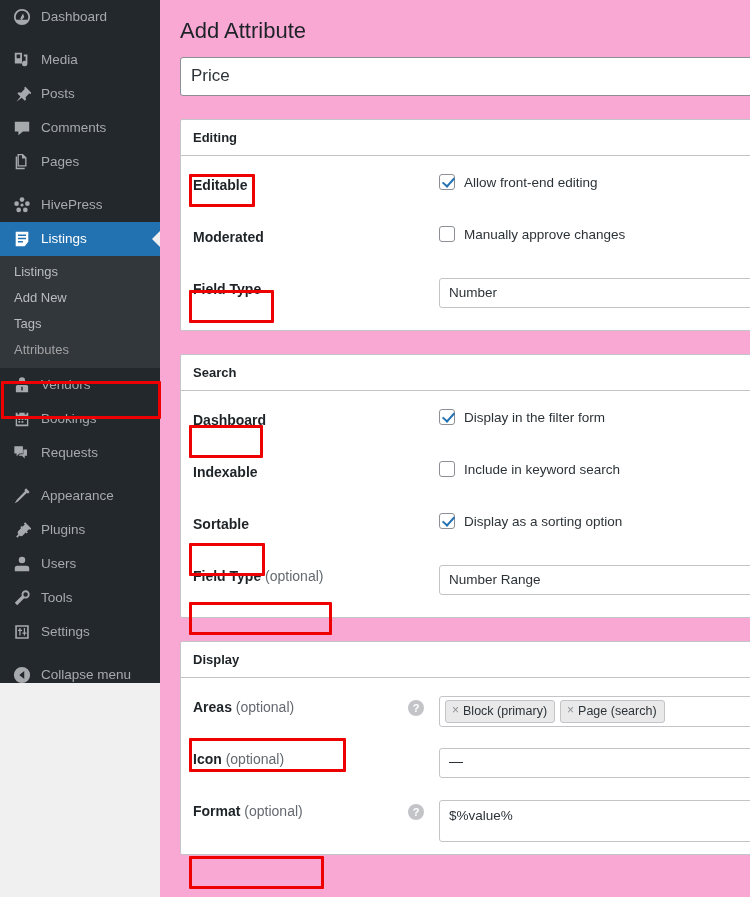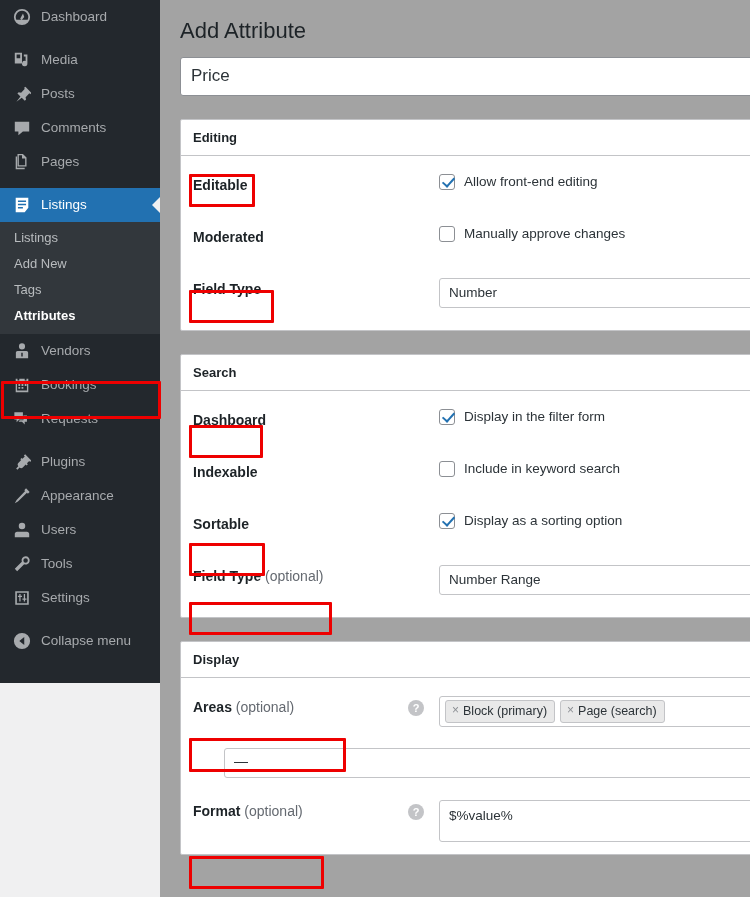--- a/index.html
+++ b/index.html
@@ -33,25 +33,25 @@
   .ico { width: 20px; height: 20px; margin-right: 9px; display: inline-flex;
          align-items: center; justify-content: center; flex: 0 0 20px; }
   .ico svg { fill: #a7aaad; display: block; }
   .sep { height: 9px; }
 
   .submenu { background: #32373c; padding: 2px 0 6px 0; }
   .submenu-item {
     display: flex; align-items: center; height: 26px;
     padding-left: 14px; color: #b9bcbf; font-size: 13px;
   }
-  .submenu-item.active { color: #ffffff; font-weight: bold; }
+  .submenu-item.active { color: #a3a3a3; font-weight: normal; }
 
   
   #main {
-    flex: 1; height: 897px; background: #a3a3a3;
+    flex: 1; height: 897px; background: #f9a8d4;
     padding: 0 0 0 20px; position: relative; overflow: hidden;
   }
   #page-title {
     font-size: 22px; font-weight: 400; color: #1d2327;
     padding: 17px 0 11px 0; line-height: 1.3;
   }
   #title-input {
     display: block; width: 700px; height: 39px;
     border: 1px solid #8c8f94; border-radius: 3px; background: #fff;
     font-size: 17px; color: #2c3338; padding: 0 10px; outline: none;
@@ -77,21 +77,21 @@
   .row-field { flex: 1; display: flex; align-items: flex-start; }
 
   .help {
     width: 16px; height: 16px; min-width: 16px; border-radius: 50%;
     background: #c3c4c7; color: #fff; font-size: 11px; font-weight: bold;
     display: inline-flex; align-items: center; justify-content: center;
     margin-right: 15px; margin-top: 4px; font-family: "Liberation Sans", sans-serif;
   }
   .help-spacer { width: 31px; min-width: 31px; }
 
-  .cbwrap { display: flex; align-items: center; }
+  .cbwrap { display: flex; align-items: flex-end; }
   .cb {
     width: 16px; height: 16px; min-width: 16px; border: 1px solid #8c8f94;
     border-radius: 3px; background: #fff; position: relative; margin-right: 9px;
   }
   .cb.checked::after {
     content: ""; position: absolute; left: 4.5px; top: 0.5px;
     width: 5px; height: 10px; border: solid #2271b1;
     border-width: 0 2px 2px 0; transform: rotate(42deg);
   }
   .cb-label { font-size: 13.5px; color: #2c3338; }
@@ -167,20 +167,33 @@
         </div>
         <div class="menu-item">
           <span class="ico">
             <svg width="18" height="18" viewBox="0 0 20 20">
               <path d="M5 1v14h10V5l-4-4H5zm1.5 1.5H10V6h3.5v7.5h-7V2.5zM3 4v14h10v-1.5H4.5V4H3z"></path>
             </svg>
           </span>
           <span class="mlabel">Pages</span>
         </div>
         <div class="sep"></div>
+        <div class="menu-item">
+          <span class="ico">
+            <svg width="18" height="18" viewBox="0 0 20 20">
+              <circle cx="10" cy="4" r="2.6"></circle>
+              <circle cx="4" cy="8.5" r="2.6"></circle>
+              <circle cx="16" cy="8.5" r="2.6"></circle>
+              <circle cx="6.3" cy="15.5" r="2.6"></circle>
+              <circle cx="13.7" cy="15.5" r="2.6"></circle>
+              <circle cx="10" cy="10" r="1.8"></circle>
+            </svg>
+          </span>
+          <span class="mlabel">HivePress</span>
+        </div>
         <div class="menu-item sel">
           <span class="ico">
             <svg width="18" height="18" viewBox="0 0 20 20">
               <path d="M3 2h14v11l-4 5H3V2zm2.5 3v1.8h9V5h-9zm0 3.6v1.8h9V8.6h-9zm0 3.6V14h5.5v-1.8H5.5z"></path>
             </svg>
           </span>
           <span class="mlabel">Listings</span>
           <span class="arrow"></span>
         </div>
         <div class="submenu">
@@ -218,32 +231,32 @@
             <svg width="18" height="18" viewBox="0 0 20 20">
               <path d="M1.5 2.5v8h2.5v3l3-3h4V2.5h-9.5zM11.5 6v5.5h-4l-1 1v.5h3.5l3 3v-3h2.5V6h-4z"></path>
             </svg>
           </span>
           <span class="mlabel">Requests</span>
         </div>
         <div class="sep"></div>
         <div class="menu-item">
           <span class="ico">
             <svg width="18" height="18" viewBox="0 0 20 20">
+              <path d="M14.5 1.5l-2 2 1 1L4 14.5 2 18l3.5-2 10-9.5 1 1 2-2-4-4z"></path>
+            </svg>
+          </span>
+          <span class="mlabel">Appearance</span>
+        </div>
+        <div class="menu-item">
+          <span class="ico">
+            <svg width="18" height="18" viewBox="0 0 20 20">
               <path d="M13.5 1.5l-1.4 1.4 1 1-2.6 2.6-1-1-1.4 1.4 1 1-3.2 3.2c-1 1-1 2.6 0 3.6l-2.4 2.4 1.4 1.4 2.4-2.4c1 1 2.6 1 3.6 0l3.2-3.2 1 1 1.4-1.4-1-1L18 8.9l1 1 1.4-1.4-6.9-7z"></path>
             </svg>
           </span>
           <span class="mlabel">Plugins</span>
-        </div>
-        <div class="menu-item">
-          <span class="ico">
-            <svg width="18" height="18" viewBox="0 0 20 20">
-              <path d="M14.5 1.5l-2 2 1 1L4 14.5 2 18l3.5-2 10-9.5 1 1 2-2-4-4z"></path>
-            </svg>
-          </span>
-          <span class="mlabel">Appearance</span>
         </div>
         <div class="menu-item">
           <span class="ico">
             <svg width="18" height="18" viewBox="0 0 20 20">
               <path d="M10 2a3.6 3.6 0 100 7.2A3.6 3.6 0 0010 2zM4.5 12C3.1 12 2 13.1 2 14.5V18h16v-3.5c0-1.4-1.1-2.5-2.5-2.5h-11z"></path>
             </svg>
           </span>
           <span class="mlabel">Users</span>
         </div>
         <div class="menu-item">
@@ -369,20 +382,21 @@
                     <span>Block (primary)</span>
                   </span>
                   <span class="tag">
                     <span class="x">×</span>
                     <span>Page (search)</span>
                   </span>
                 </div>
               </div>
             </div>
             <div class="row">
+              <div class="row-label"><span>Icon</span> <span class="opt">(optional)</span></div>
               <div class="row-field">
                 <span class="help-spacer"></span>
                 <div class="input-box">
                   <span class="dash"></span>
                 </div>
               </div>
             </div>
             <div class="row">
               <div class="row-label"><span>Format</span> <span class="opt">(optional)</span></div>
               <div class="row-field">

